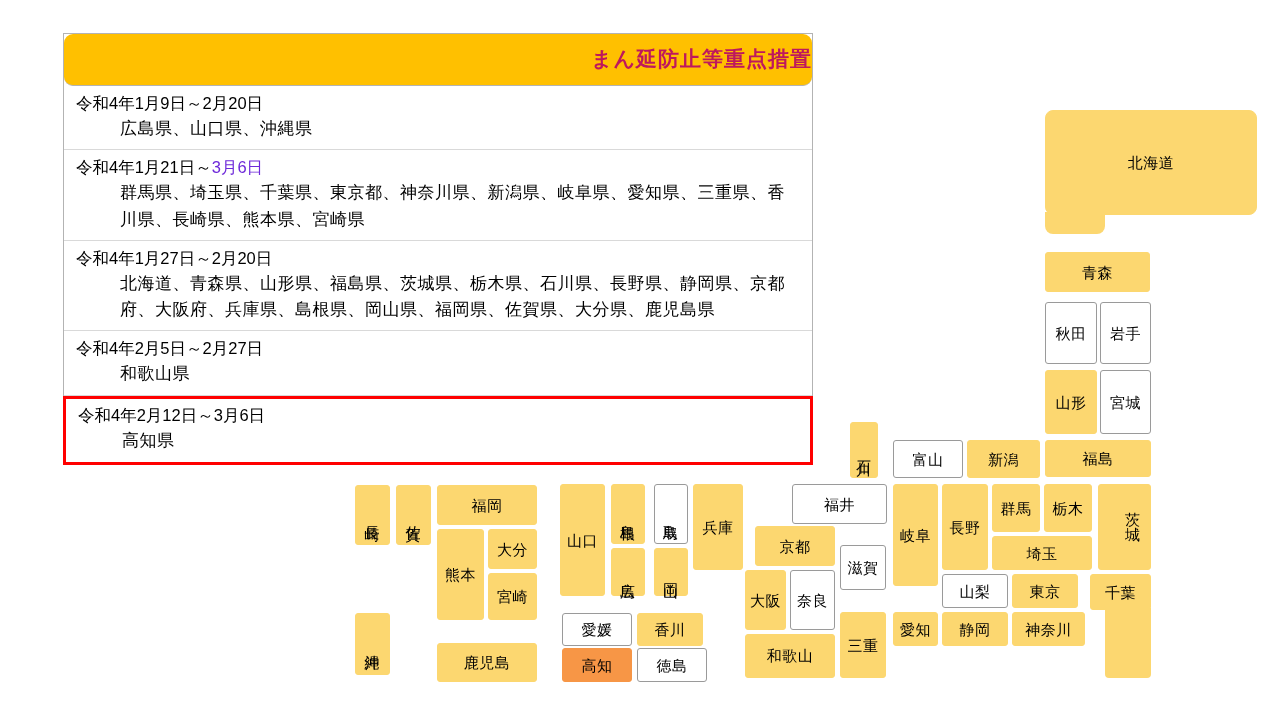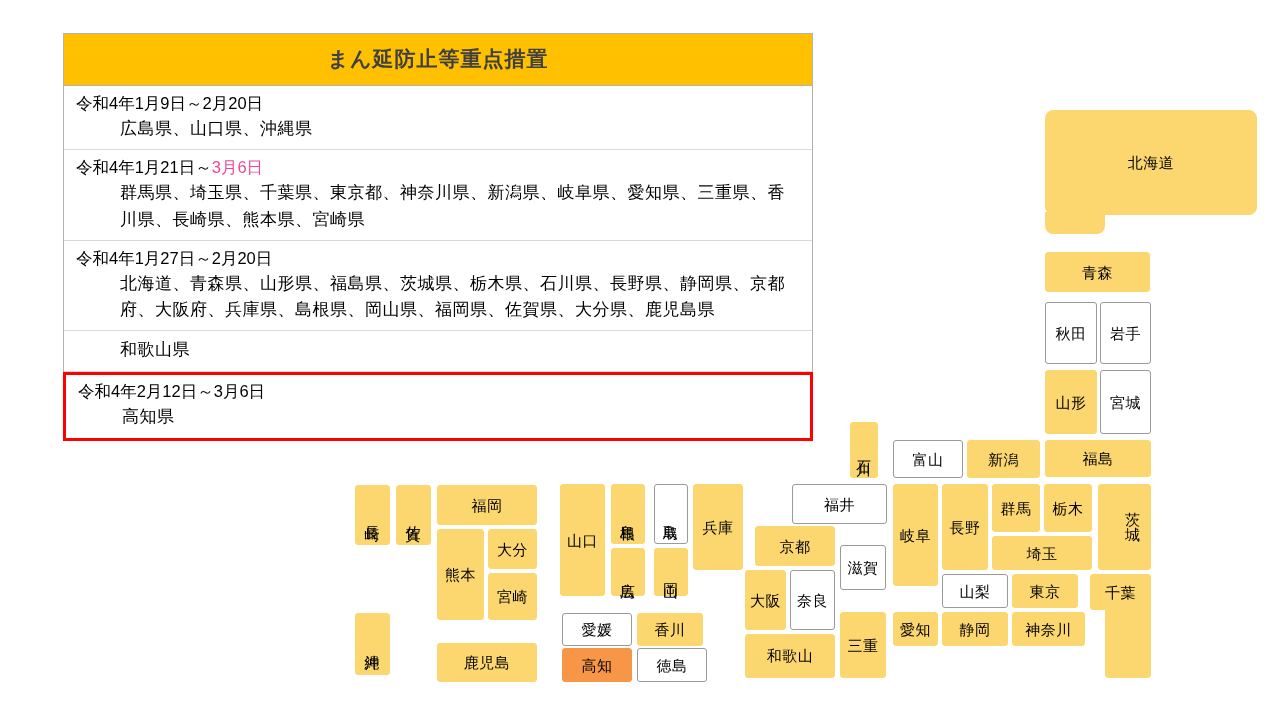--- a/index.html
+++ b/index.html
@@ -12,42 +12,43 @@
 
   
   #measures-panel{
     position:absolute;left:63px;top:33px;width:750px;
     border:1px solid #b3b3b3;
     box-sizing:border-box;
     background:#ffffff;
   }
   #panel-title{
     background:#FFC000;
-    color:#404040;
-    text-align:center;
+    color:#be185d;
+    text-align:right;
     font-size:21px;
     font-weight:bold;
     letter-spacing:1px;
     padding:11px 0 12px 0;
     border-bottom:1px solid #b3b3b3;
+    border-radius:9px;
   }
   .measure-row{
     border-bottom:1px solid #d9d9d9;
     padding:6px 0 7px 0;
     position:relative;
   }
   .measure-row:last-child{border-bottom:none;}
   .row-period{
     font-size:16.5px;
     color:#000;
     padding-left:12px;
     line-height:1.45;
     white-space:nowrap;
   }
-  .row-period .date-red{color:#ec4899;}
+  .row-period .date-red{color:#6d28d9;}
   .row-prefs{
     font-size:17px;
     color:#000;
     padding-left:56px;
     padding-right:18px;
     line-height:1.55;
     letter-spacing:0.5px;
   }
   
   #measure-row-5{
@@ -115,20 +116,23 @@
   </div>
 
   <div class="measure-row" id="measure-row-3">
     <div class="row-period">
       <span>令和4年1月27日～2月20日</span><span class="date-red"></span>
     </div>
     <div class="row-prefs">北海道、青森県、山形県、福島県、茨城県、栃木県、石川県、長野県、静岡県、京都府、大阪府、兵庫県、島根県、岡山県、福岡県、佐賀県、大分県、鹿児島県</div>
   </div>
 
   <div class="measure-row" id="measure-row-4">
+    <div class="row-period">
+      <span>令和4年2月5日～2月27日</span><span class="date-red"></span>
+    </div>
     <div class="row-prefs">和歌山県</div>
   </div>
 
   <div class="measure-row" id="measure-row-5">
     <div class="row-period">
       <span>令和4年2月12日～3月6日</span><span class="date-red"></span>
     </div>
     <div class="row-prefs">高知県</div>
   </div>
 

